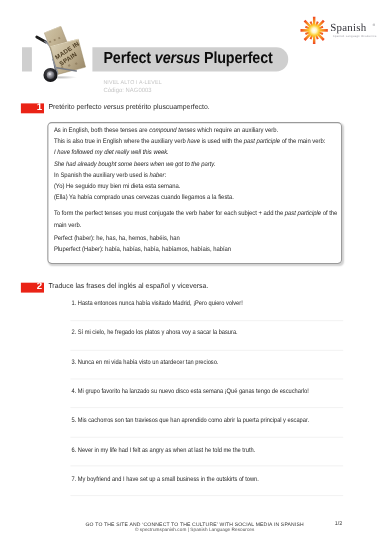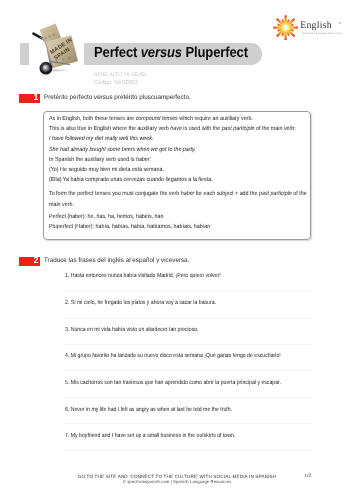--- a/index.html
+++ b/index.html
@@ -178,21 +178,21 @@
           <path d="M0.6 -0.9659999999999999 L12.4 -1.15 L12.4 1.15 L0.6 0.9659999999999999 Z" fill="url(#rayL)" transform="rotate(225)"></path>
           <path d="M0.6 -0.7979999999999999 L8.6 -0.95 L8.6 0.95 L0.6 0.7979999999999999 Z" fill="url(#rayL)" transform="rotate(247.5)"></path>
           <path d="M0.6 -0.9659999999999999 L12.4 -1.15 L12.4 1.15 L0.6 0.9659999999999999 Z" fill="url(#rayL)" transform="rotate(270)"></path>
           <path d="M0.6 -0.7979999999999999 L8.6 -0.95 L8.6 0.95 L0.6 0.7979999999999999 Z" fill="url(#rayL)" transform="rotate(292.5)"></path>
           <path d="M0.6 -0.9659999999999999 L12.4 -1.15 L12.4 1.15 L0.6 0.9659999999999999 Z" fill="url(#rayL)" transform="rotate(315)"></path>
           <path d="M0.6 -0.7979999999999999 L8.6 -0.95 L8.6 0.95 L0.6 0.7979999999999999 Z" fill="url(#rayL)" transform="rotate(337.5)"></path>
         </g>
       <circle cx="17.6" cy="17.6" r="6.4" fill="url(#core)"></circle>
     </svg>
   </div>
-  <div class="sp-word">English</div>
+  <div class="sp-word">Spanish</div>
   <div class="sp-reg">®</div>
   <div class="sp-tag">Spanish Language Resources</div>
 
   <div class="num-badge" style="left:18.5px;top:94px">
       <span>1</span>
     </div>
   <div class="sec-title" style="left:44.2px;top:93.3px"><span>Pretérito perfecto </span><i>versus</i><span> pretérito pluscuamperfecto.</span></div>
 
   <div class="gbox" id="gbox">
       <div class="gline" style="top: 3.8px; transform: scaleX(0.903);"><span>As in English, both these tenses are </span><i>compound tenses</i><span> which require an auxiliary verb.</span></div>

